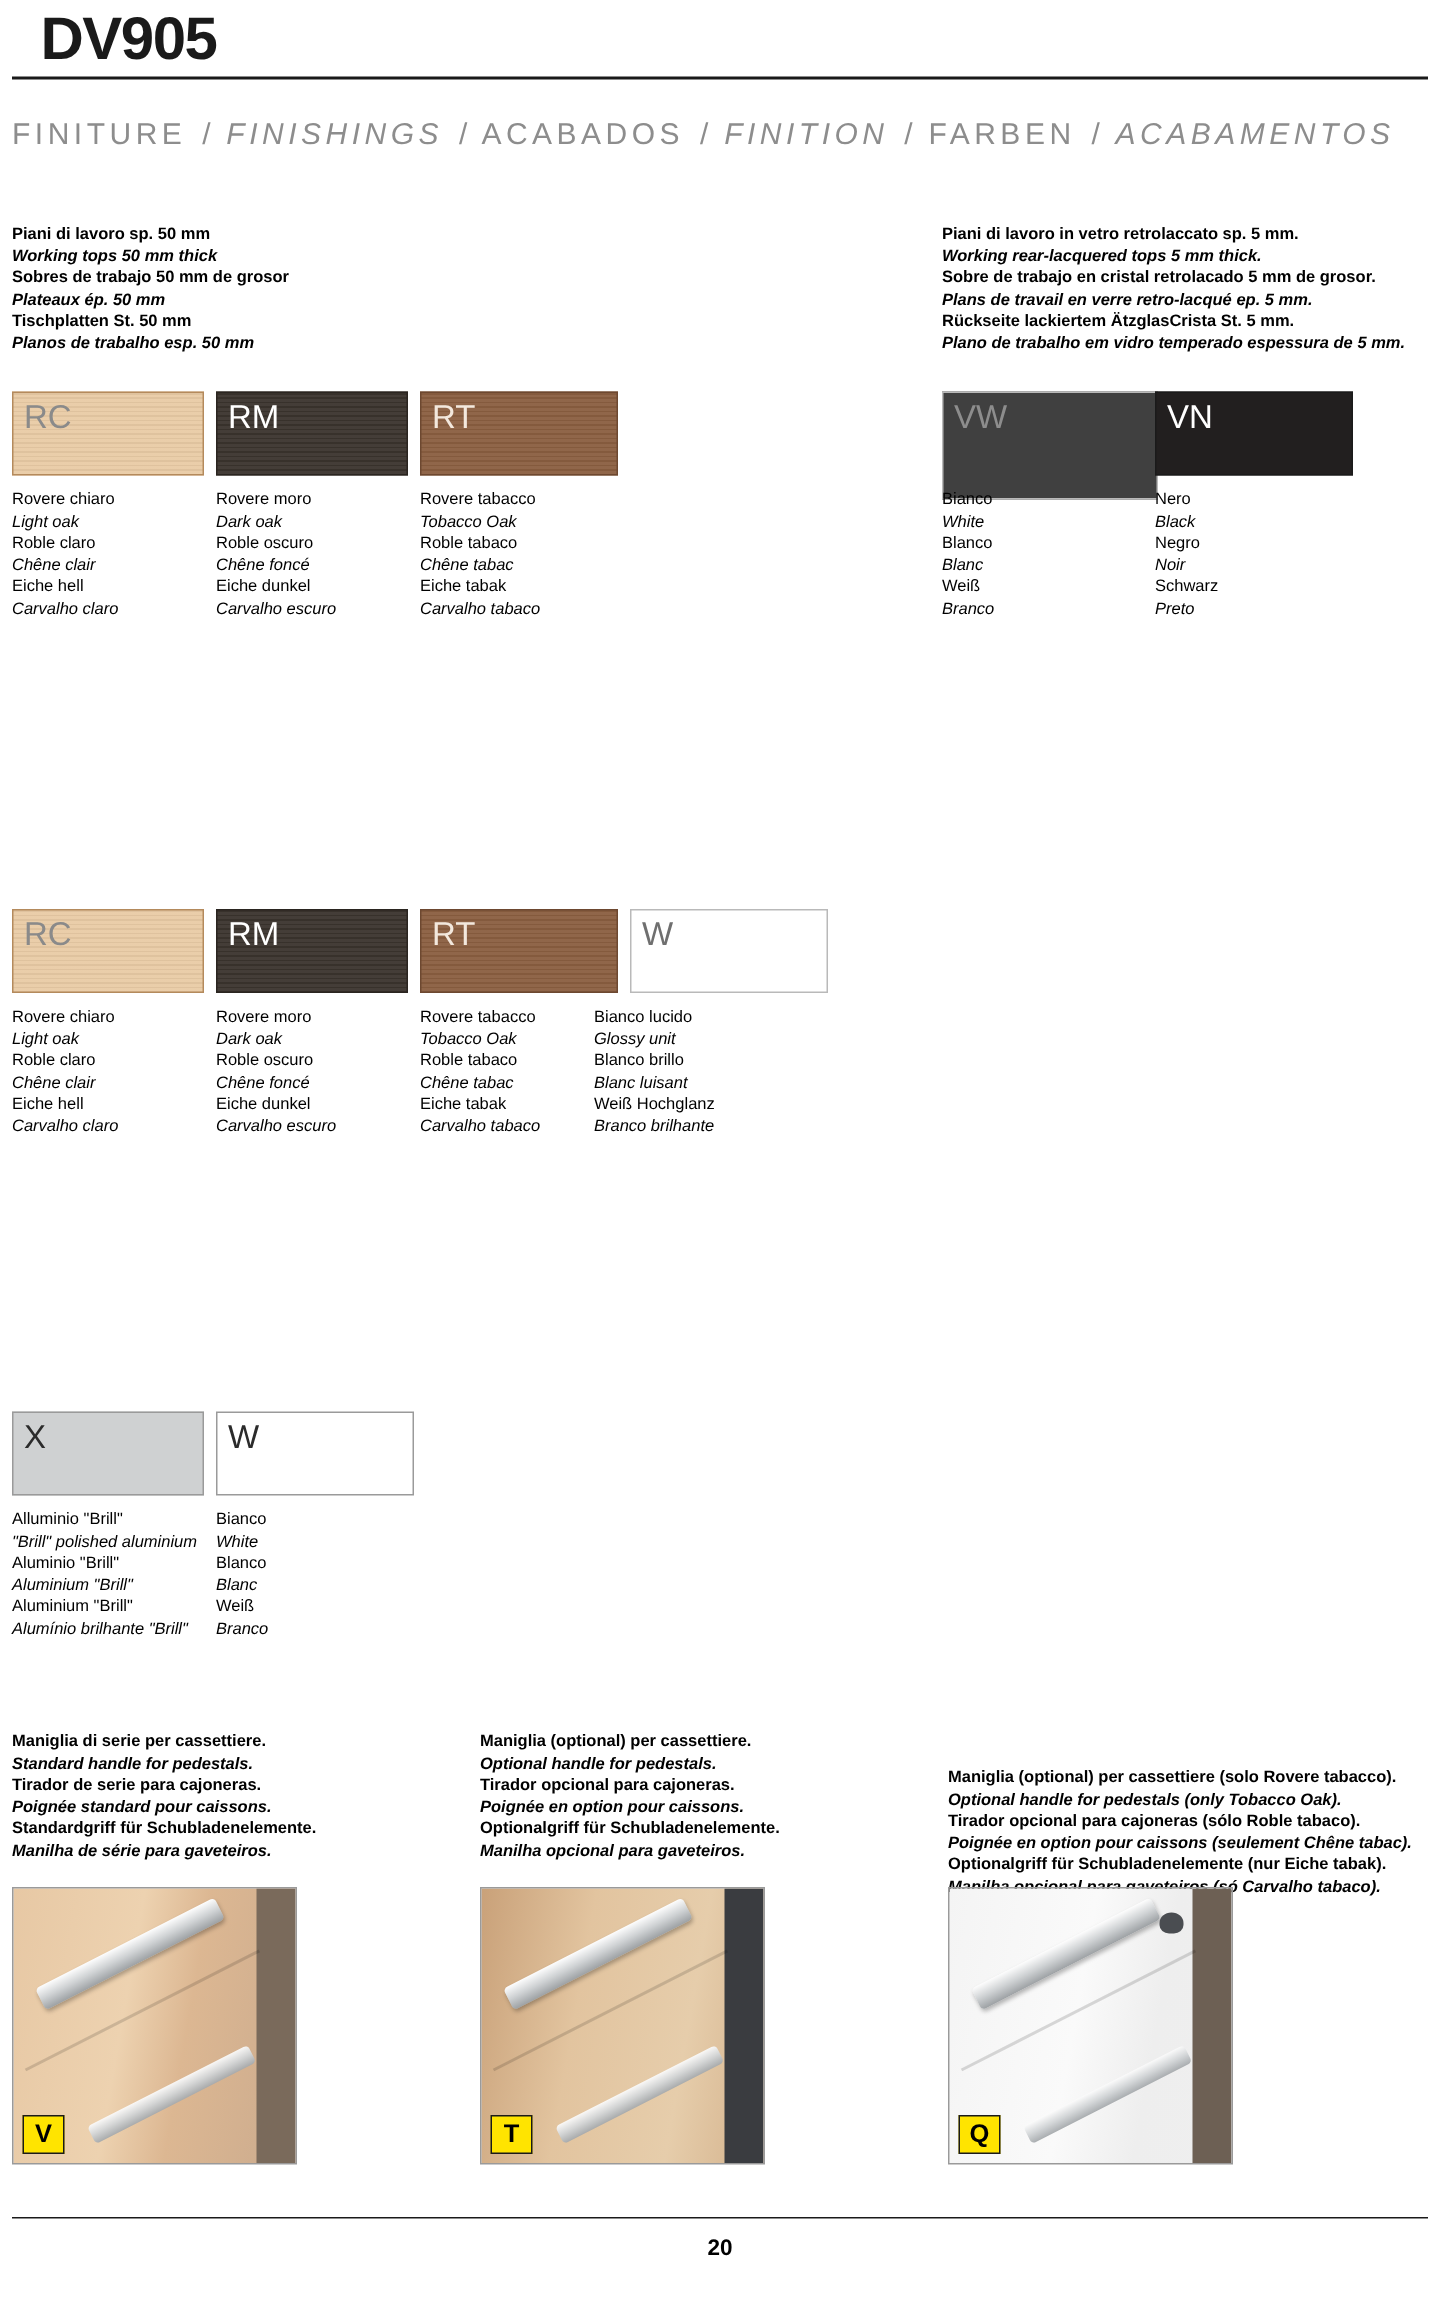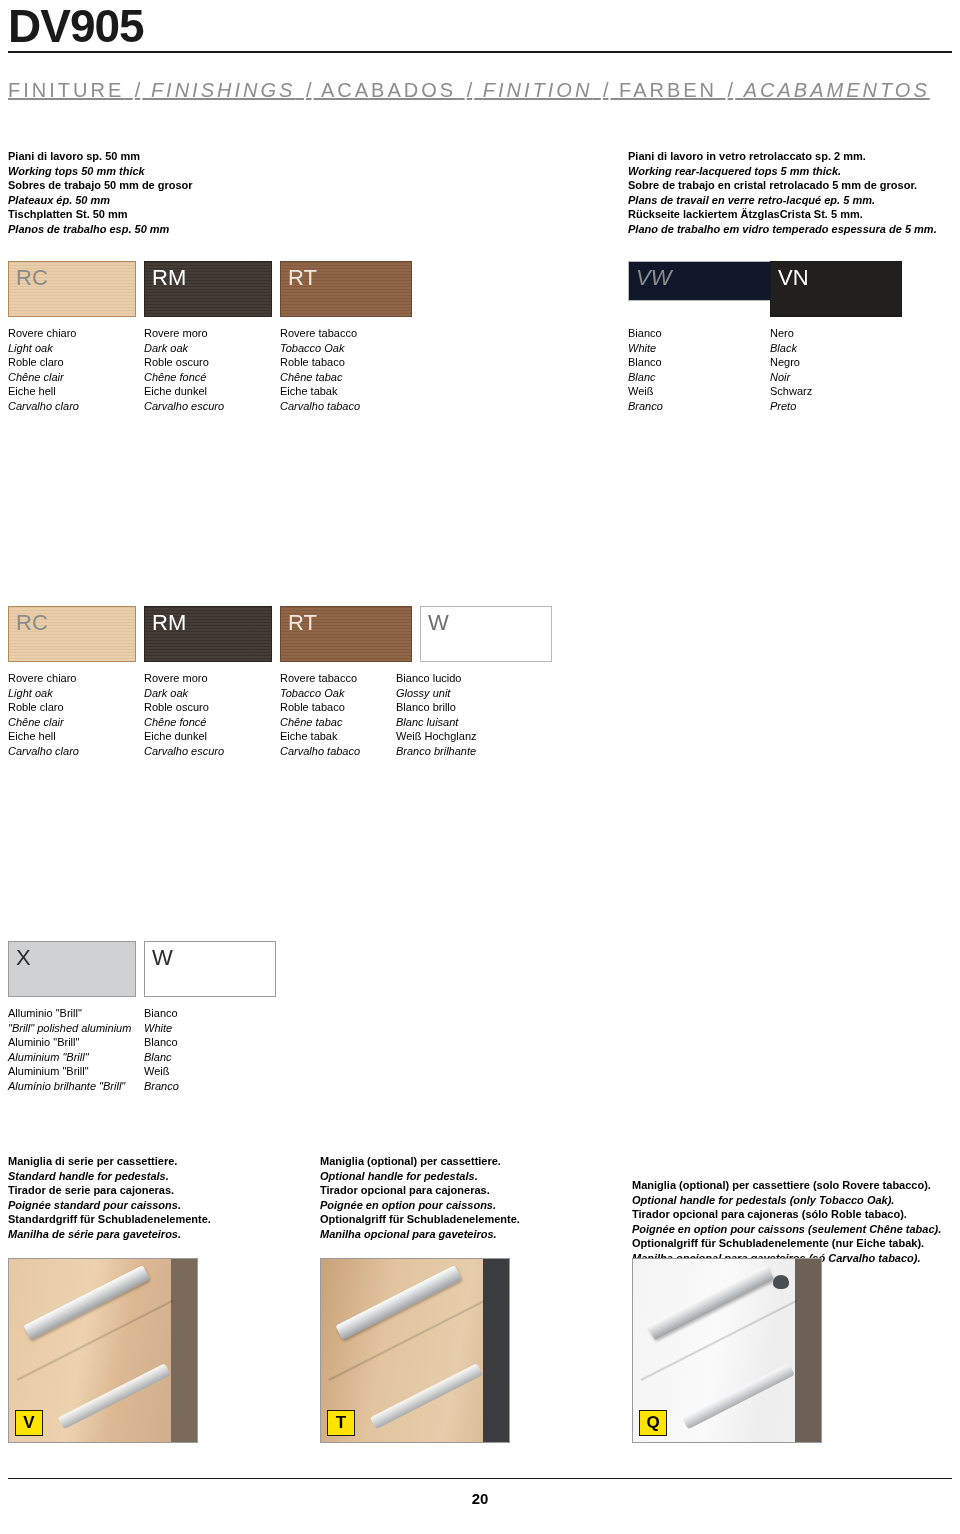--- a/index.html
+++ b/index.html
@@ -9,29 +9,28 @@
     font-family:"Liberation Sans", sans-serif;
     color:#000;
     position:relative;
     overflow:hidden;
   }
   .page{position:relative; width:960px; height:1534px; padding:0; box-sizing:border-box;}
 
   
   .hdr{position:absolute; left:8px; top:4px; width:944px;}
   .hdr-title{
-    font-size:46px; font-weight:bold; letter-spacing:-1px;
-    line-height:44px; color:#1a1a1a;
+    font-size:40px; font-weight:bold; letter-spacing:-1px;
+    line-height:44px; color:#1a1a1a;margin-left:19px;
   }
   .hdr-rule{border-bottom:2px solid #1a1a1a; margin-top:3px; width:944px;}
   .hdr-sub{
     margin-top:26px;
     font-size:20px; letter-spacing:3px; color:#8d8d8d; font-weight:normal;
     white-space:nowrap;
-    text-decoration:underline;
   }
   .hdr-sub .sep{letter-spacing:0px; padding:0 2px;}
 
   
   .blk{font-size:11px; line-height:14.6px; color:#000;}
   .blk div{white-space:nowrap;}
   .blk .it{font-style:italic;}
   .blk.bold div{font-weight:bold;}
   .blk.bold .it{font-weight:bold; font-style:italic;}
 
@@ -85,21 +84,21 @@
   <div style="position:absolute;left:8px;top:149px;" class="blk bold" id="tops-cap-left">
       <div>Piani di lavoro sp. 50 mm</div>
       <div class="it">Working tops 50 mm thick</div>
       <div>Sobres de trabajo 50 mm de grosor</div>
       <div class="it">Plateaux ép. 50 mm</div>
       <div>Tischplatten St. 50 mm</div>
       <div class="it">Planos de trabalho esp. 50 mm</div>
     </div>
 
   <div style="position:absolute;left:628px;top:149px;" class="blk bold" id="tops-cap-right">
-      <div>Piani di lavoro in vetro retrolaccato sp. 2 mm.</div>
+      <div>Piani di lavoro in vetro retrolaccato sp. 5 mm.</div>
       <div class="it">Working rear-lacquered tops 5 mm thick.</div>
       <div>Sobre de trabajo en cristal retrolacado 5 mm de grosor.</div>
       <div class="it">Plans de travail en verre retro-lacqué ep. 5 mm.</div>
       <div>Rückseite lackiertem ÄtzglasCrista St. 5 mm.</div>
       <div class="it">Plano de trabalho em vidro temperado espessura de 5 mm.</div>
     </div>
 
   <div id="tops-swatches">
       <div class="sw" style="left: 8px; top: 261px; width: 128px; height: 56px; background: rgb(233, 203, 165); border-color: rgb(180, 138, 92);">
         <div class="wood-lines"></div>
@@ -130,21 +129,21 @@
         <div class="sw-code" style="color: rgb(243, 232, 221); position: relative;">RT</div>
       </div>
       <div class="blk" style="position: absolute; left: 280px; top: 326px;">
         <div>Rovere tabacco</div>
         <div class="it">Tobacco Oak</div>
         <div>Roble tabaco</div>
         <div class="it">Chêne tabac</div>
         <div>Eiche tabak</div>
         <div class="it">Carvalho tabaco</div>
       </div>
-      <div class="sw" style="left: 628px; top: 261px; width: 144px; height: 40px; background: #0f172a; border-color: rgb(185, 185, 185); font-style: italic;">
+      <div class="sw" style="left: 628px; top: 261px; width: 144px; height: 72px; background: #404040; border-color: rgb(185, 185, 185);">
         <div class="sw-code" style="color: rgb(141, 141, 141); position: relative;">VW</div>
       </div>
       <div class="blk" style="position: absolute; left: 628px; top: 326px;">
         <div>Bianco</div>
         <div class="it">White</div>
         <div>Blanco</div>
         <div class="it">Blanc</div>
         <div>Weiß</div>
         <div class="it">Branco</div>
       </div>

